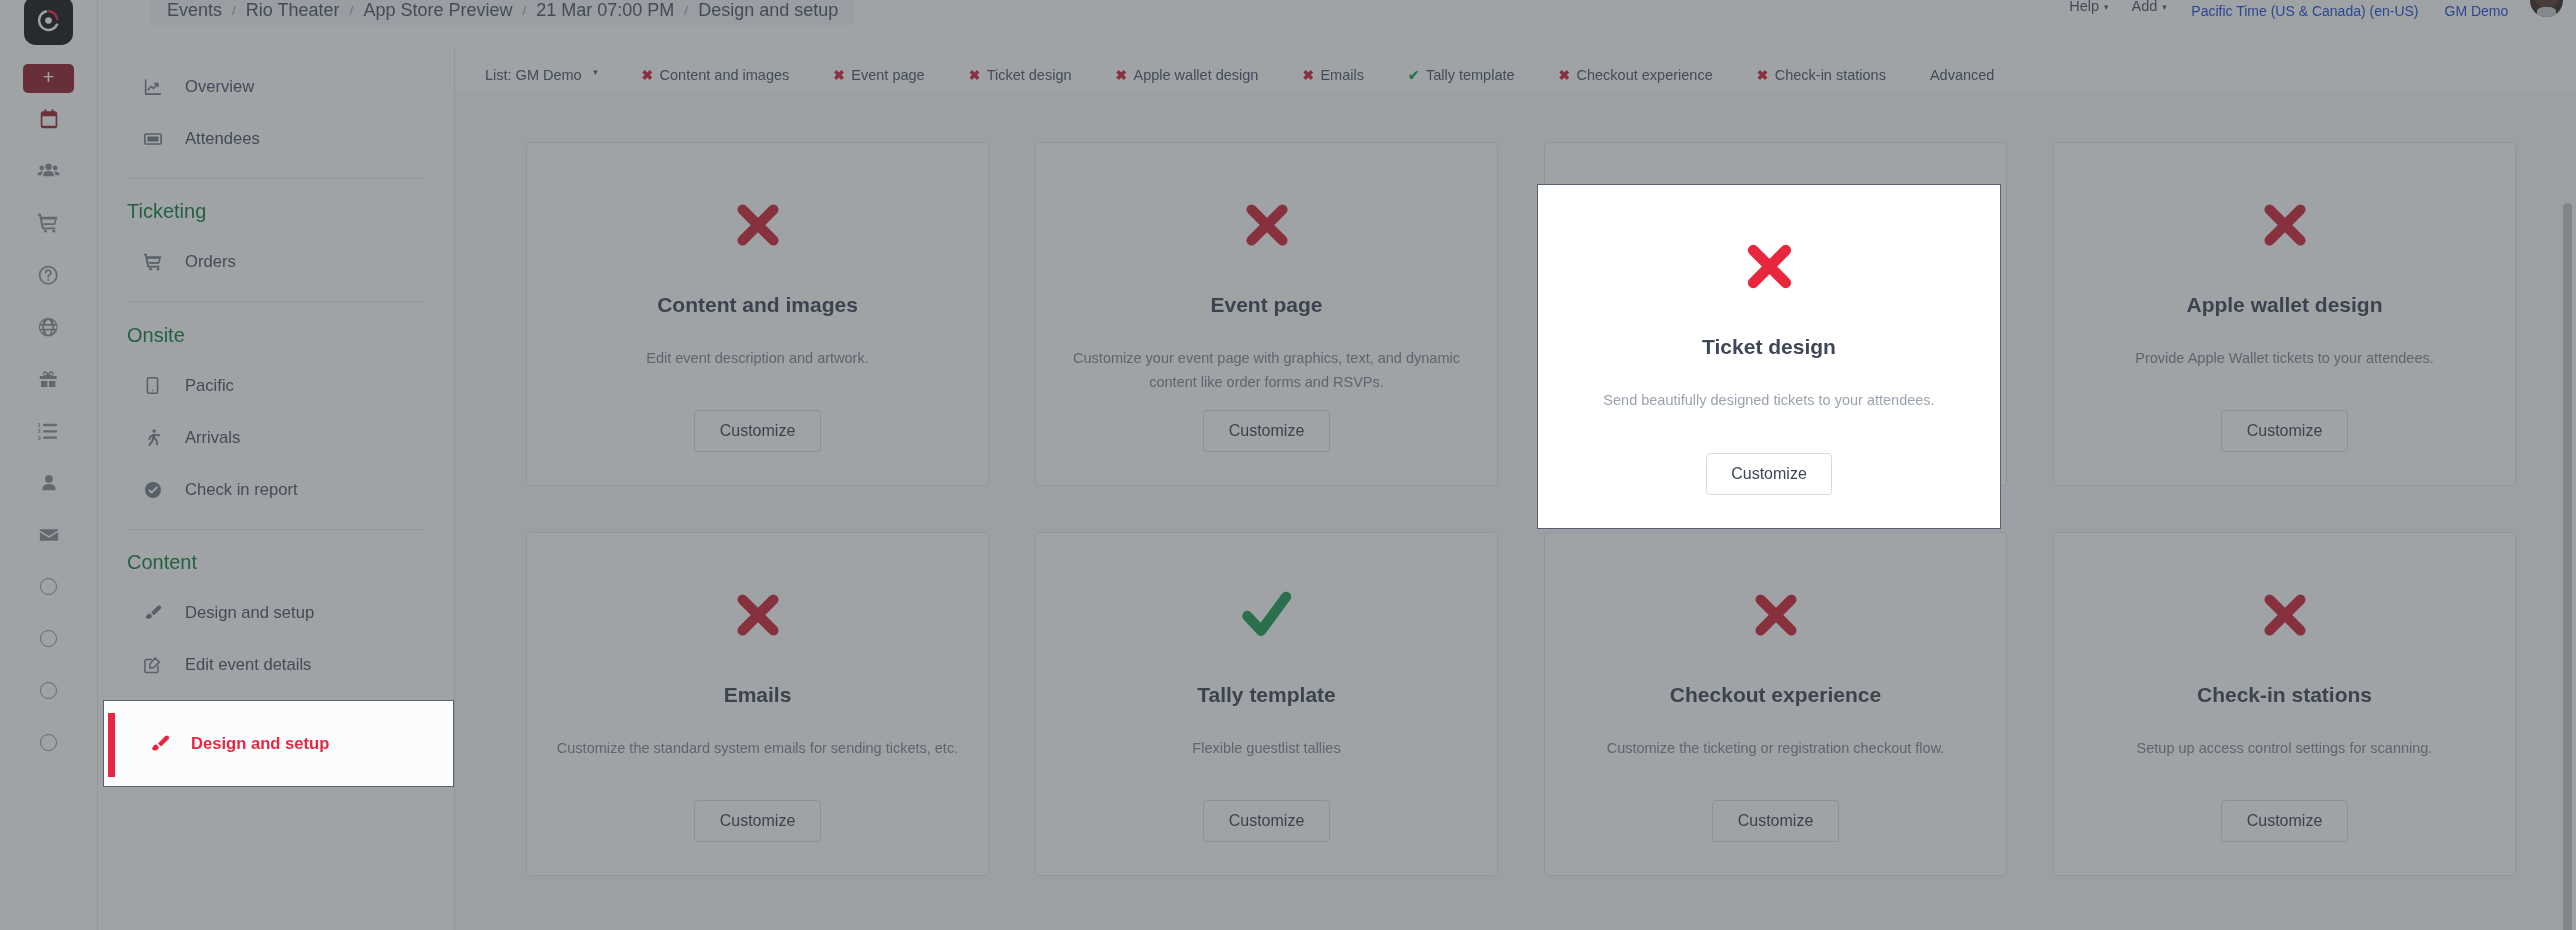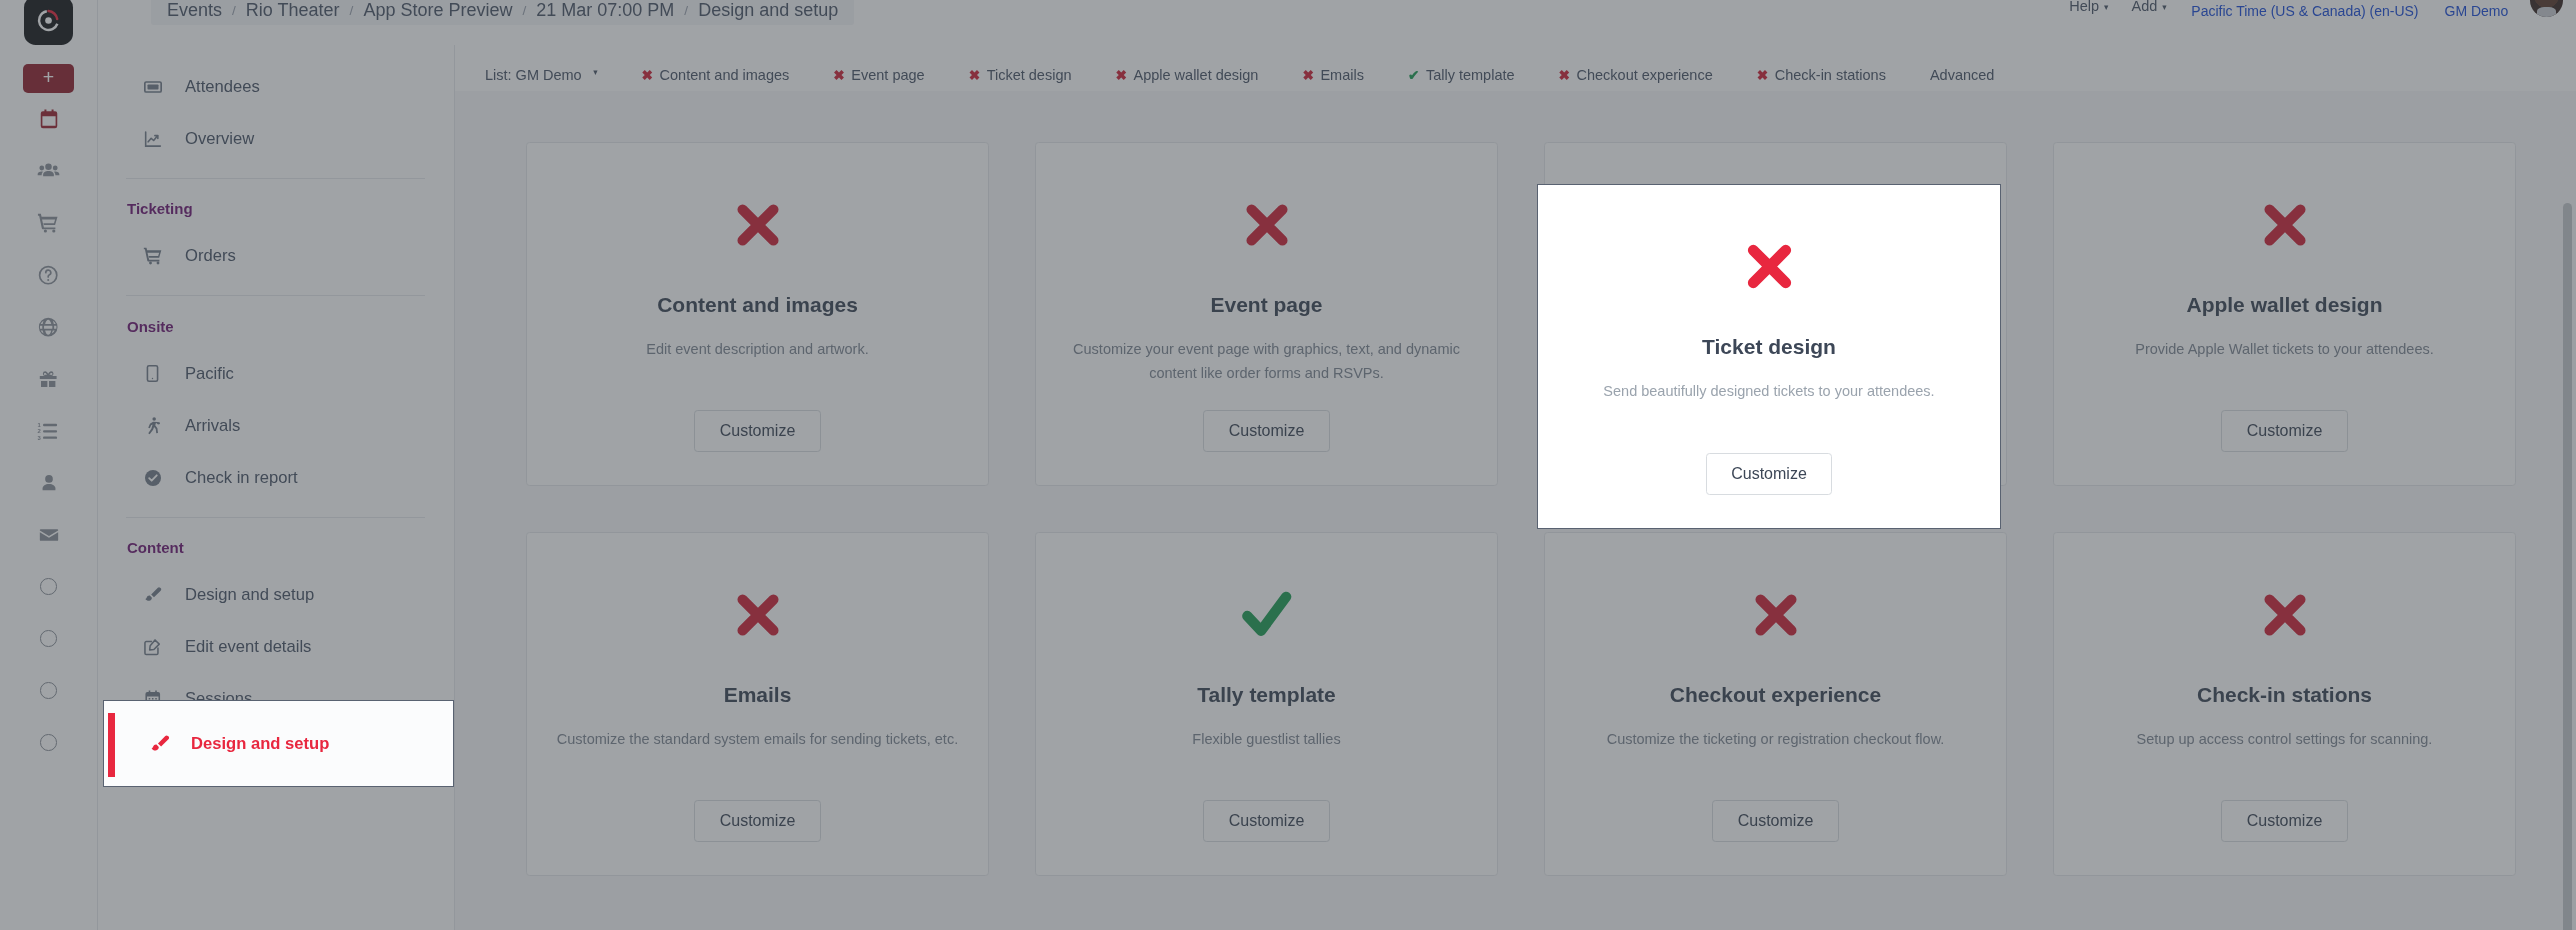--- a/index.html
+++ b/index.html
@@ -78,37 +78,37 @@
 
   
   .sidebar {
     position:absolute; left:98px; top:45px; width:357px; bottom:0;
     background:#ffffff; border-right:0.7px solid #e7e9ec; padding-top:16px;
   }
   .nav-item { display:flex; align-items:center; height:52px; padding-left:45px; }
   .nav-item .ic { width:42px; color:#737d8a; display:flex; align-items:center; }
   .nav-item .lb { font-size:16.6px; color:#4b5668; }
   .nav-sep { height:0.7px; background:#e7e9ec; margin:13px 29px 13px 27.5px; }
-  .nav-group { font-size:15px; color:#701a75; padding:8.7px 0 13px 29px;font-weight:bold; }
+  .nav-group { font-size:20px; color:#15803d; padding:8.7px 0 13px 29px; }
 
   
   .main { position:absolute; left:455px; top:91px; right:0; bottom:0;
     background:#f7f8f9; padding:51px 0 0 0; overflow:hidden; }
   .grid { display:grid; grid-template-columns:repeat(4, 463px); gap:46px;
     padding-left:71px; }
   .card {
     background:#ffffff; border:0.7px solid #e5e7ea; border-radius:3.6px;
     height:344px; padding:39px 24.6px 33px;
     display:flex; flex-direction:column; align-items:center;
   }
   .card .glyph { height:85px; display:flex; align-items:center; justify-content:center; }
   .card .glyph svg { display:block; }
   .card-title { font-size:21px; color:#3d4757; font-weight:bold; margin-top:26px; text-align:center; }
   .card-desc { font-size:14.5px; color:#7f8894; line-height:24px; text-align:center;
-    margin-top:20px; max-width:405px; }
+    margin-top:29px; max-width:405px; }
   .card .spacer { flex:1 1 auto; }
   .btn-customize {
     border:0.7px solid #d8dce0; border-radius:3.6px; background:#fff;
     padding:11px 24.6px; font-size:16px; color:#3d4757;
     font-family:"Liberation Sans", sans-serif;
   }
 
   .scrollbar-thumb {
     position:absolute; right:3.6px; top:112px; width:9.4px; height:788px;
     background:#9aa0a7; border-radius:5px; opacity:.55;
@@ -297,36 +297,36 @@
         <span>Check-in stations</span>
       </span>
       <span class="tab">
         <span>Advanced</span>
       </span>
     </div>
 
     <div class="sidebar">
       <div class="nav-item">
         <span class="ic">
-          <svg width="20" height="20" viewBox="0 0 24 24" fill="none" stroke="currentColor" stroke-width="2">
-              <rect x="2.2" y="6" width="19.6" height="12" rx="1.6"></rect>
-              <rect x="5.4" y="9" width="13.2" height="6" rx=".8" fill="currentColor" stroke="none"></rect>
-            </svg>
-        </span>
-        <span class="lb">Attendees</span>
-      </div>
-      <div class="nav-item">
-        <span class="ic">
           <svg width="20" height="20" viewBox="0 0 24 24" fill="none" stroke="currentColor" stroke-width="1.9">
               <path d="M3.2 3.5v17h17.6" stroke-linecap="round"></path>
               <path d="M6.2 15.4l3.6-4.2 3 2.6 4.6-5.6" stroke-linecap="round" stroke-linejoin="round"></path>
               <path d="M14.2 7.9h3.6v3.4" stroke-linecap="round" stroke-linejoin="round"></path>
             </svg>
         </span>
         <span class="lb">Overview</span>
+      </div>
+      <div class="nav-item">
+        <span class="ic">
+          <svg width="20" height="20" viewBox="0 0 24 24" fill="none" stroke="currentColor" stroke-width="2">
+              <rect x="2.2" y="6" width="19.6" height="12" rx="1.6"></rect>
+              <rect x="5.4" y="9" width="13.2" height="6" rx=".8" fill="currentColor" stroke="none"></rect>
+            </svg>
+        </span>
+        <span class="lb">Attendees</span>
       </div>
 
       <div class="nav-sep"></div>
       <div class="nav-group">Ticketing</div>
 
       <div class="nav-item">
         <span class="ic">
           <svg width="20" height="20" viewBox="0 0 24 24" fill="currentColor">
               <path d="M1 2h3.2l.7 3H22l-2.6 9H7.4L6.8 12h11.4l1.2-4H5.4l2 8.6h12.3v2H6.2a1 1 0 0 1-1-.8L2.3 4H1z"></path>
               <circle cx="9" cy="20.4" r="1.7"></circle>

